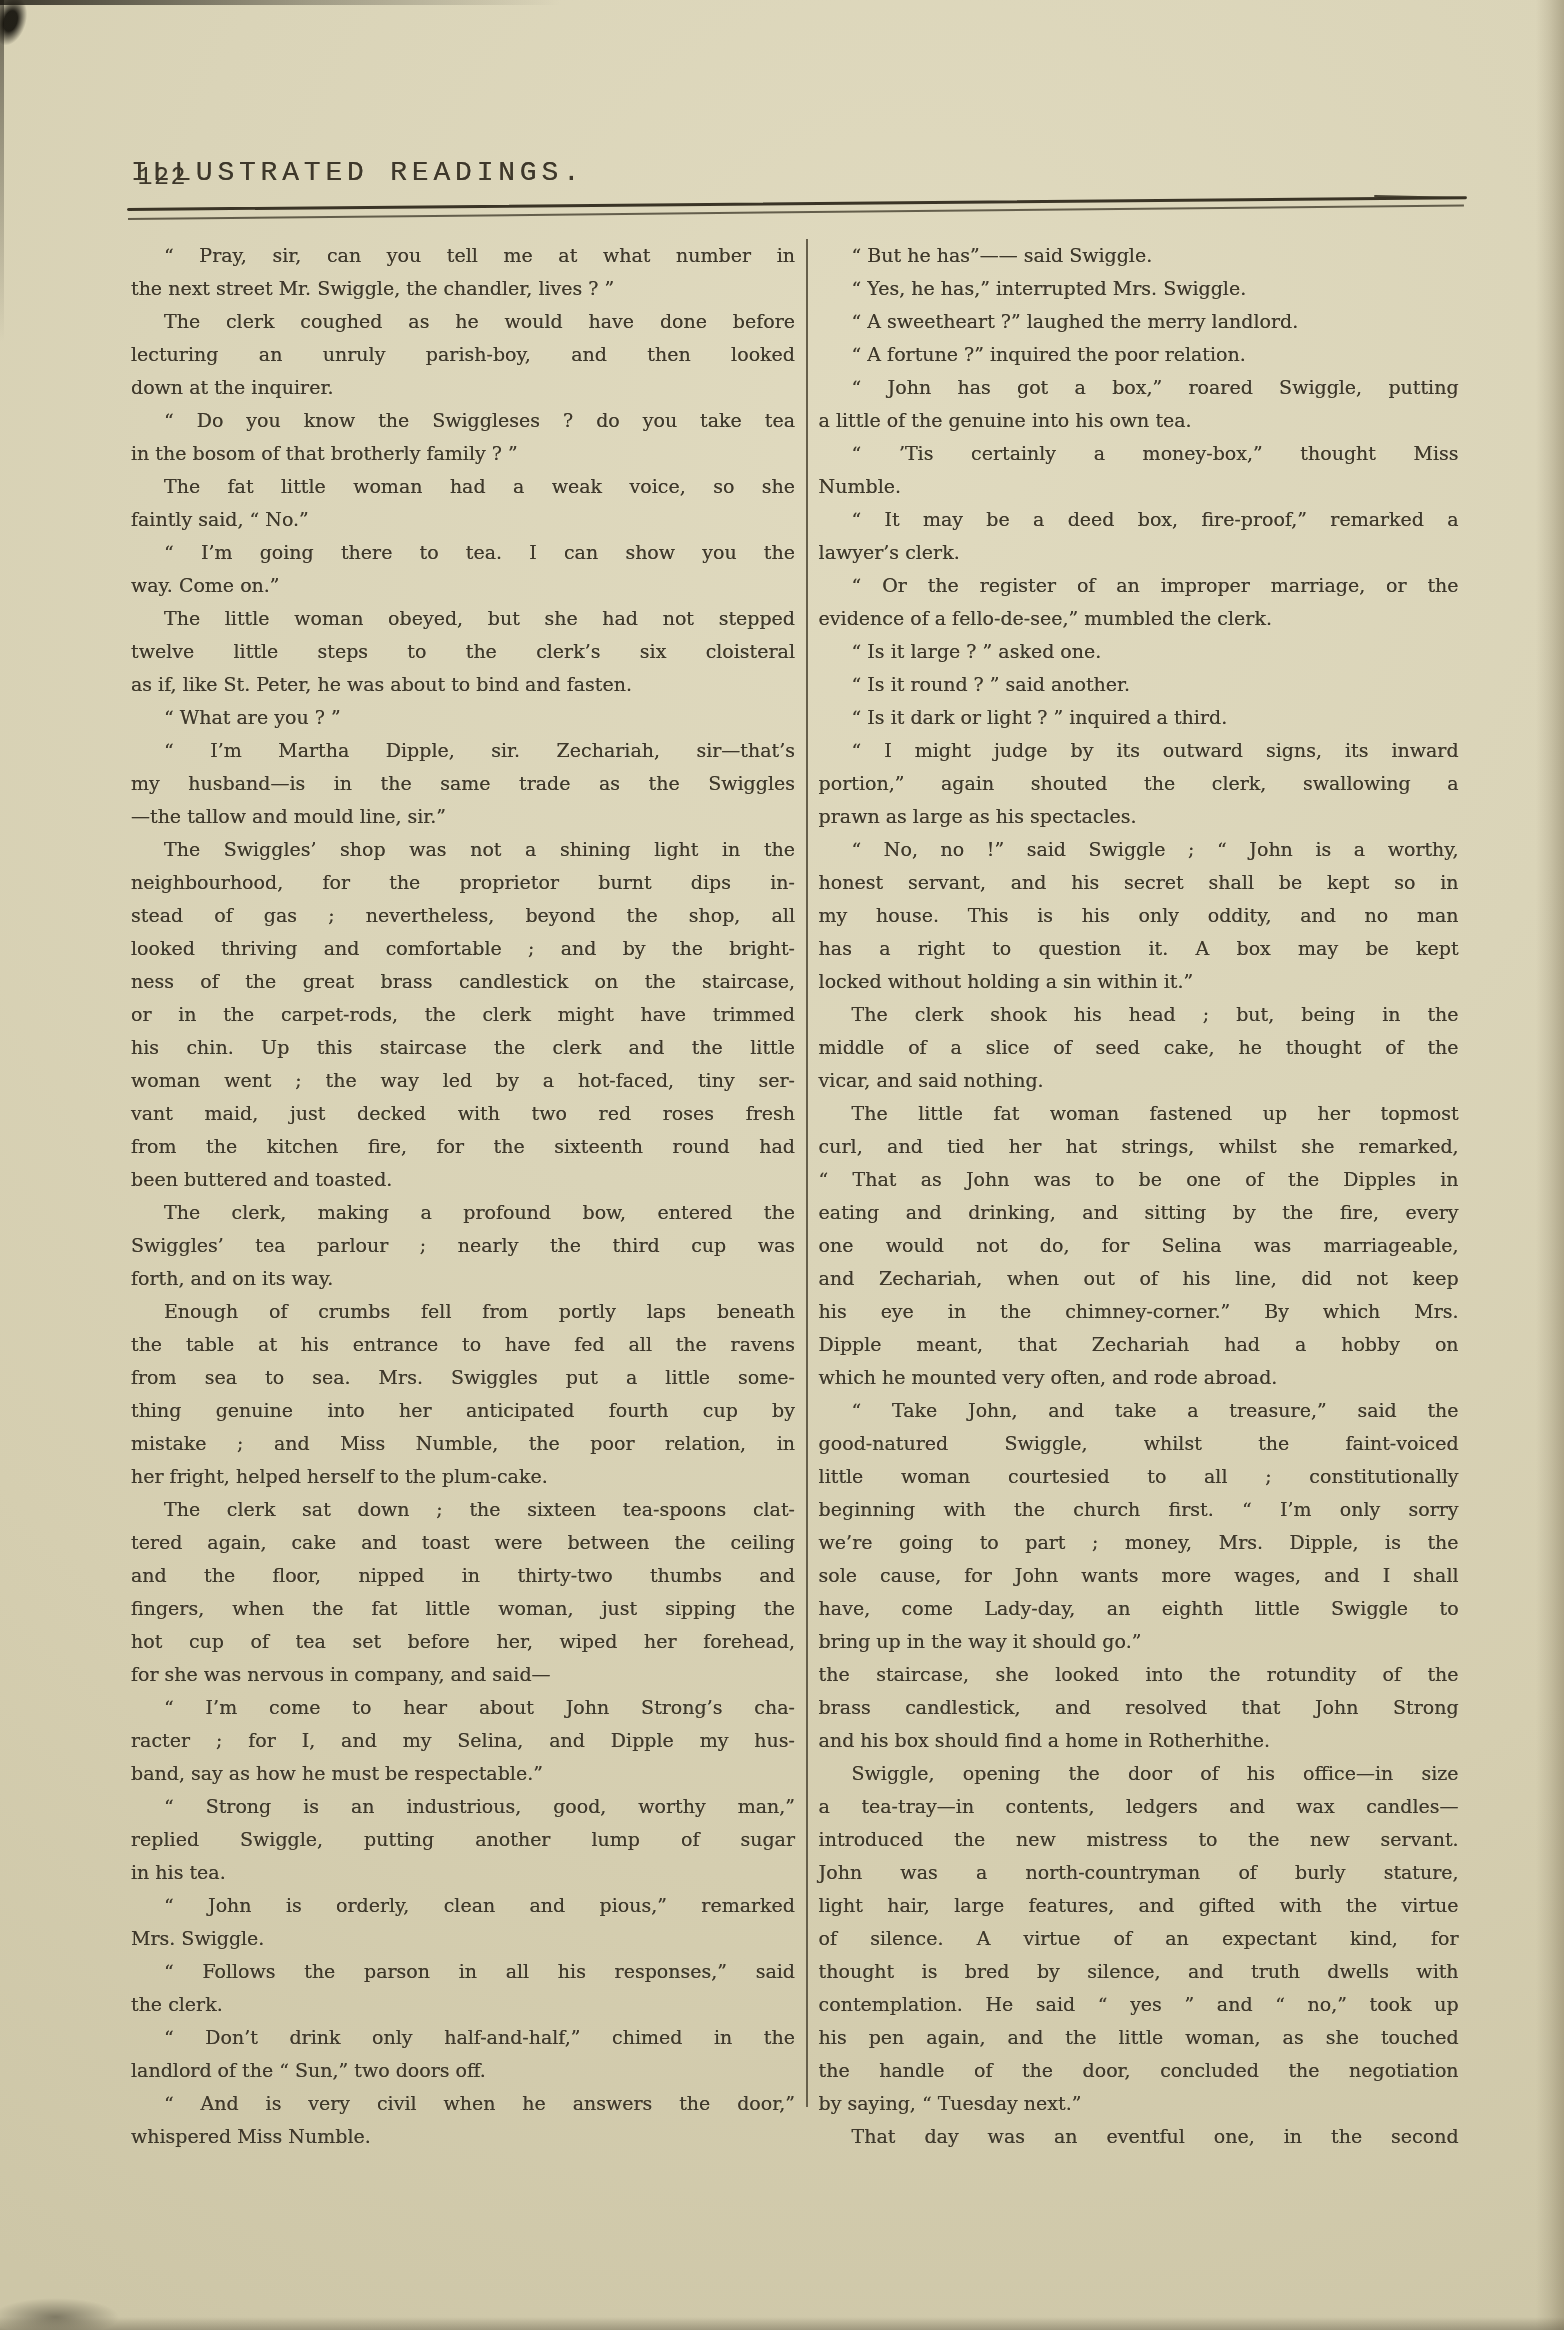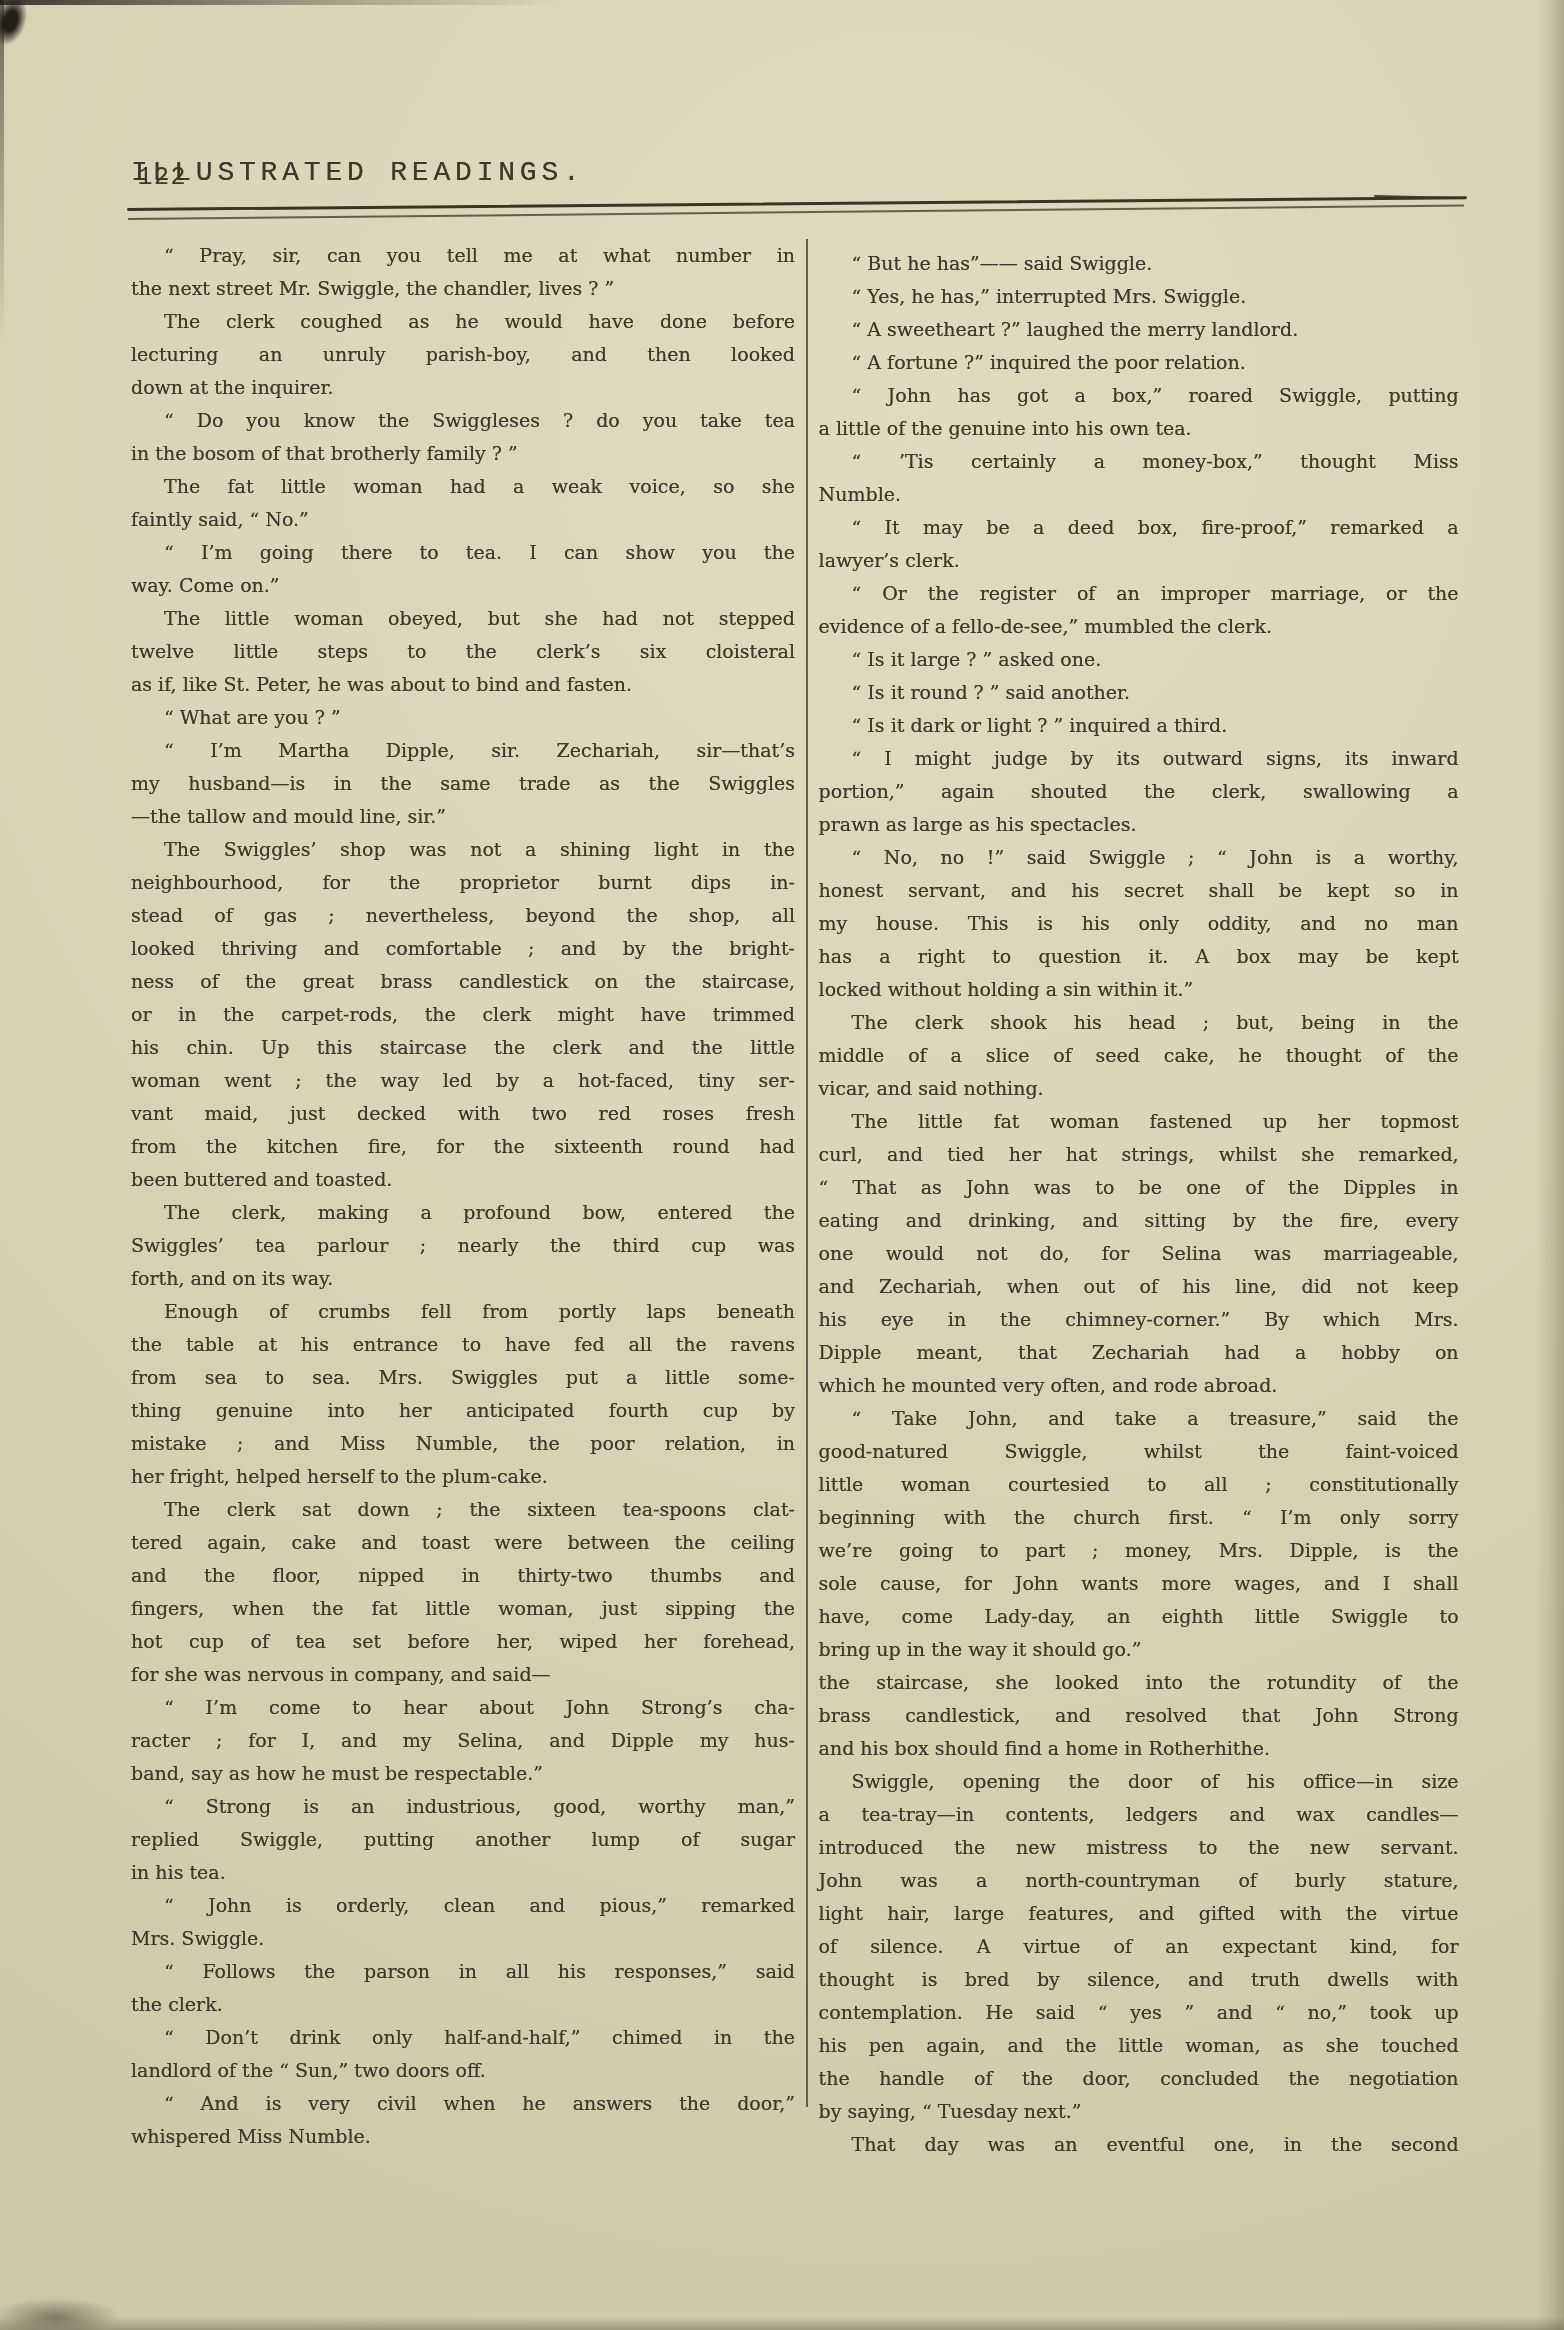--- a/index.html
+++ b/index.html
@@ -50,21 +50,21 @@
     background:var(--rule); opacity:.75;
     transform:rotate(-0.58deg); transform-origin:left center; }
   .rule-tail { position:absolute; top:196px; left:1374px; width:89px; height:2.4px;
     background:var(--rule); border-radius:1.6px; transform:rotate(1.4deg); opacity:.9; }
 
   
   .columns { position:absolute; top:239px; left:131px; width:1329px; display:flex; }
   .col { font-size:19px; line-height:33px;
     text-shadow:0 0 0.4px rgba(62,56,43,.7); }
   .col-left { width:664px; }
-  .col-right { width:640px; margin-left:11px;margin-top:8px; }
+  .col-right { width:640px; margin-left:11px; }
   .divider { width:1.6px; height:1868px; background:var(--divider); margin-left:11px; align-self:flex-start; }
 
   .line { text-align:justify; text-align-last:left; }
   .line.j { text-align-last:justify; }
   .line.i { text-indent:33px; }
 </style>
 </head>
 <body>
 
 <div class="page">

